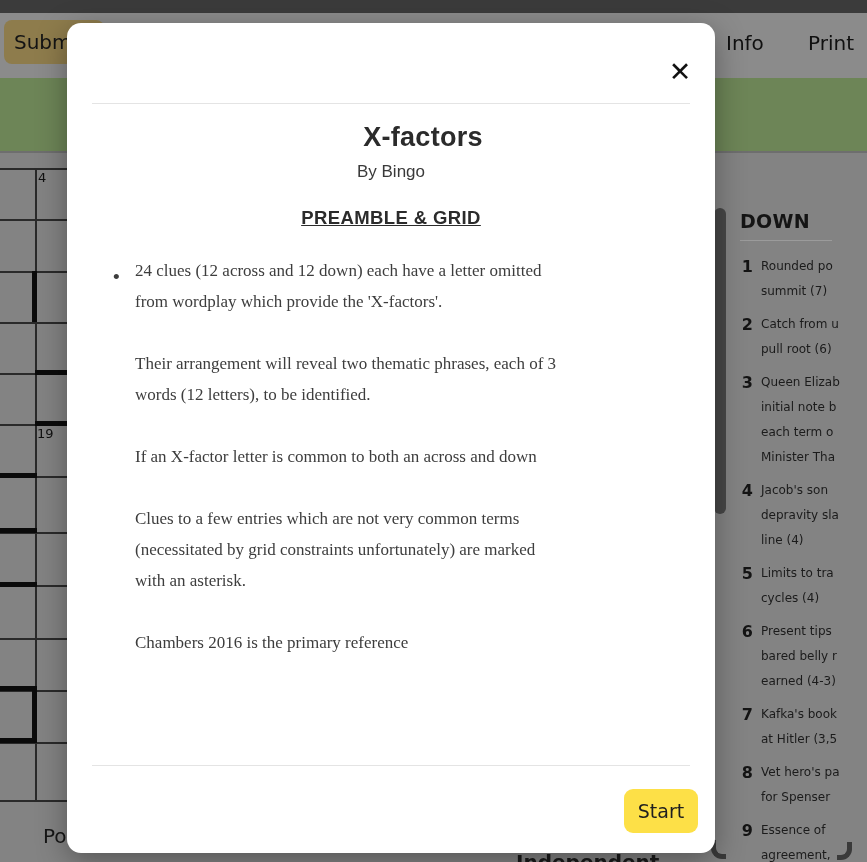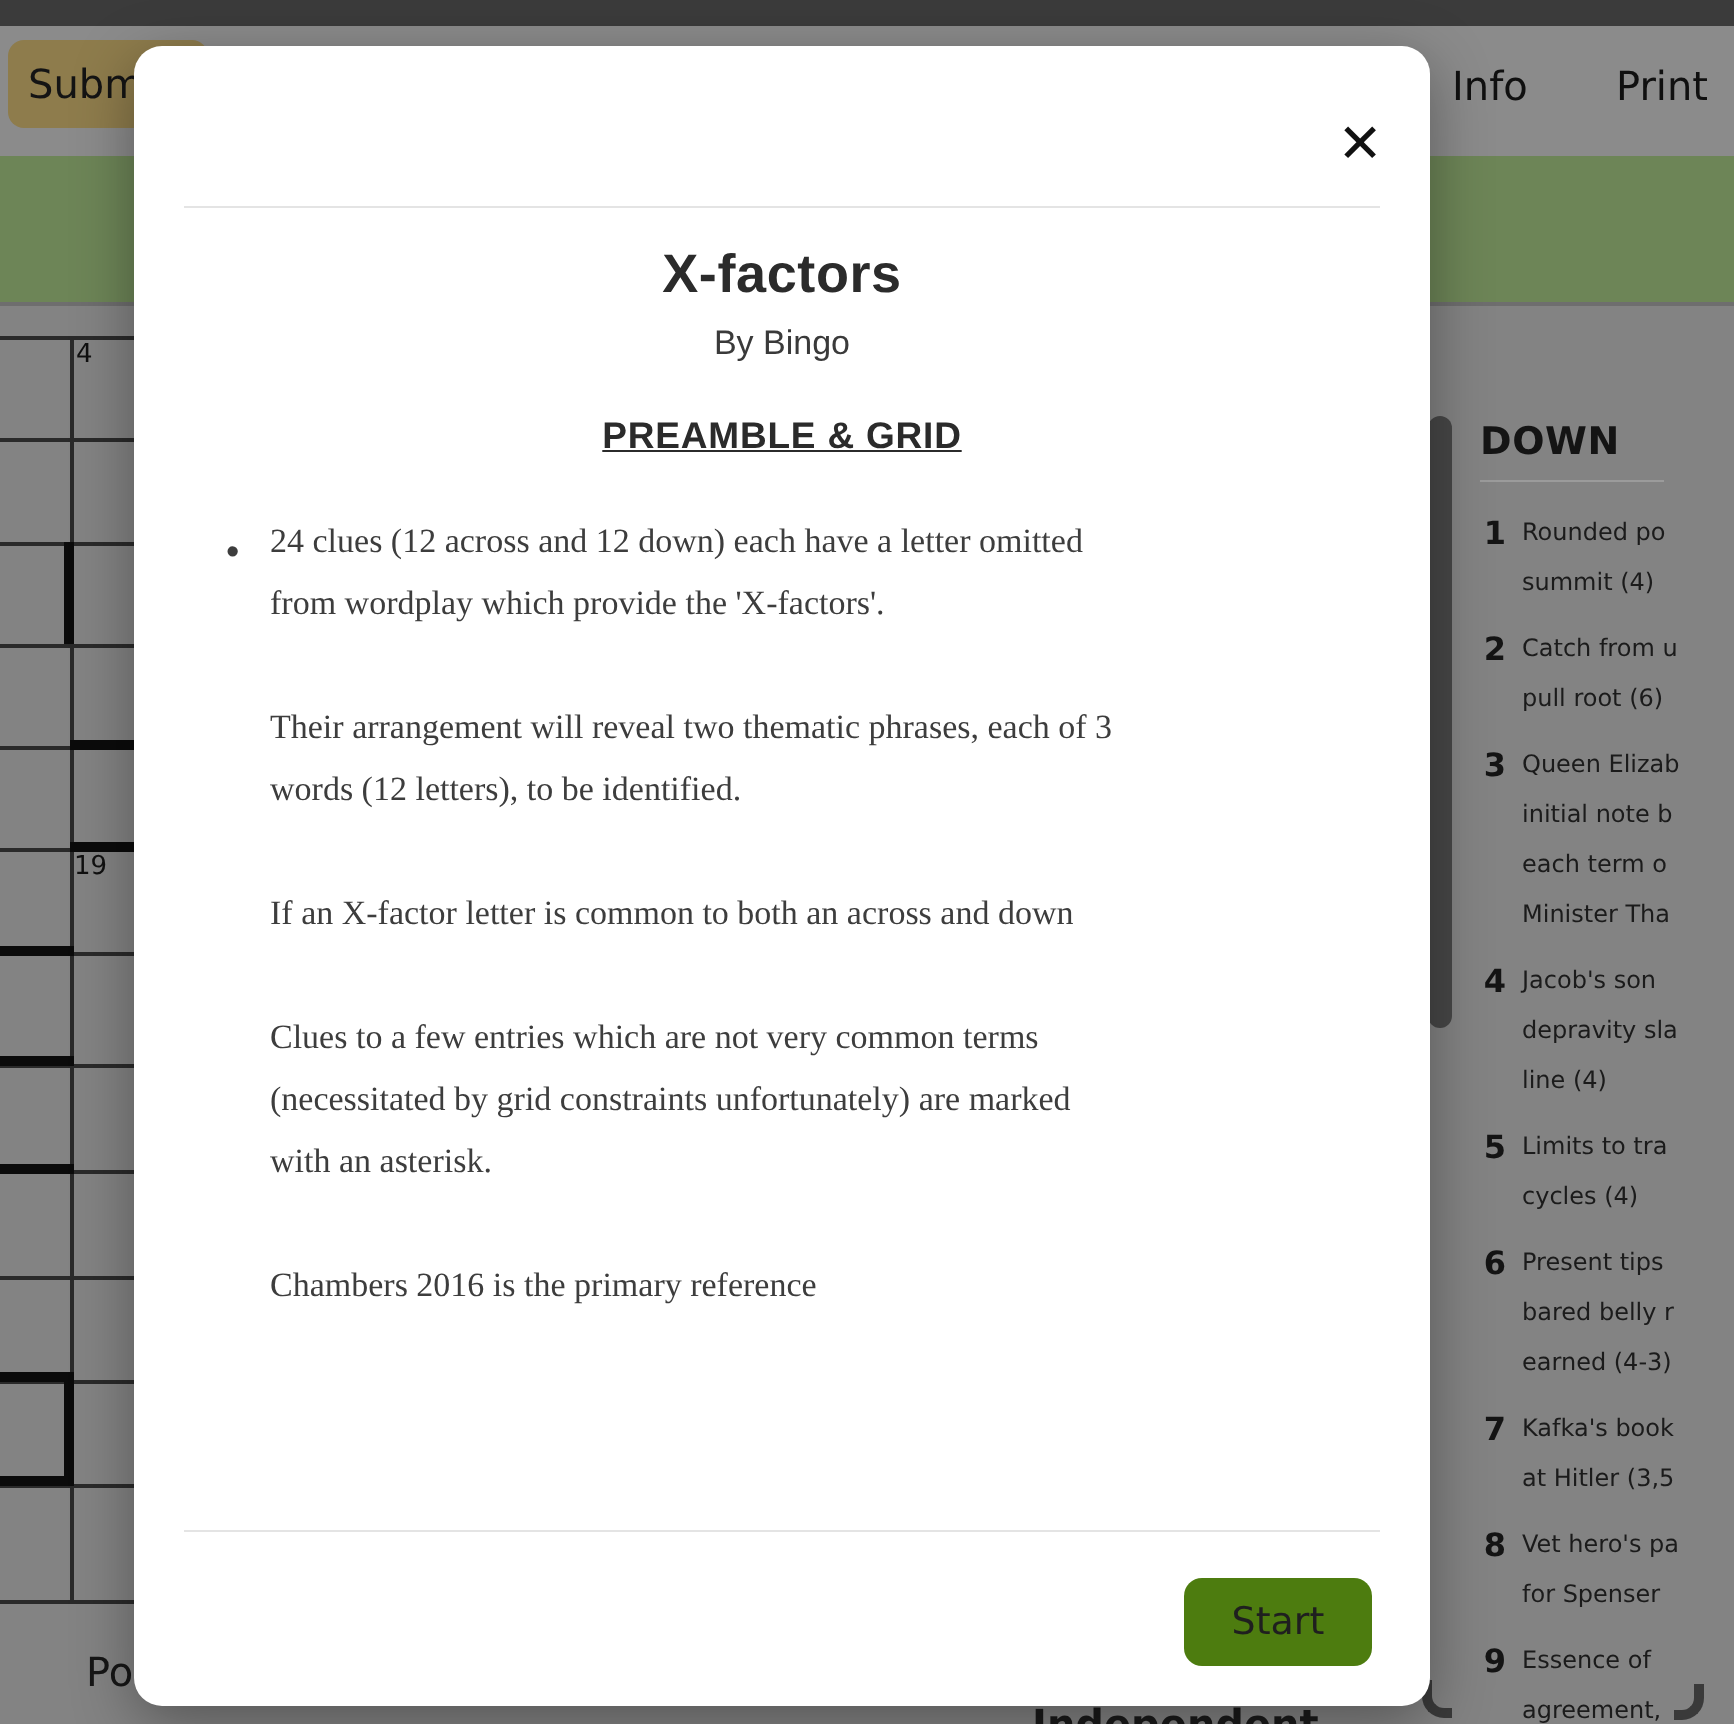--- a/index.html
+++ b/index.html
@@ -45,31 +45,31 @@
   
   .modal{position:absolute;left:67px;top:23px;width:648px;height:830px;background:#ffffff;
          border-radius:14px;box-shadow:0 8px 30px rgba(0,0,0,.35);
          font-family:"Liberation Sans",sans-serif;}
   .close-btn{position:absolute;right:14px;top:28px;width:42px;height:42px;background:none;border:none;
              font-size:27px;color:#111;cursor:pointer;line-height:42px;text-align:center;padding:0;}
   .mdivider{position:absolute;left:25px;right:25px;height:1px;background:#e4e4e4;}
   .mdiv-top{top:80px;}
   .mdiv-bottom{top:742px;}
   .m-title{position:absolute;left:0;top:99px;width:100%;text-align:center;
-           font-size:27px;font-weight:bold;color:#2b2b2b;letter-spacing:.3px;}
+           font-size:27px;font-weight:bold;color:#2b2b2b;letter-spacing:.3px;padding-left:32px;}
   .m-byline{position:absolute;left:0;top:139px;width:100%;text-align:center;
             font-size:17px;color:#3a3a3a;}
   .m-section{position:absolute;left:0;top:184px;width:100%;text-align:center;
              font-size:18.5px;font-weight:bold;color:#2b2b2b;}
   .m-section span{text-decoration:underline;letter-spacing:.4px;}
   .bullet{position:absolute;left:46px;top:243px;font-size:19px;color:#3d3d3d;}
   .preamble{position:absolute;left:68px;top:232px;width:556px;font-family:Liberation Serif, serif;}
   .para{margin:0 0 31px 0;}
   .para .pline{font-size:17px;line-height:31px;color:#3d3d3d;}
-  .start-btn{position:absolute;right:29px;top:766px;width:94px;height:44px;background:#4d7c0f;
+  .start-btn{position:absolute;right:17px;top:766px;width:74px;height:44px;background:#fde047;
              border:none;border-radius:9px;font-family:"DejaVu Sans",sans-serif;
              font-size:19px;color:#1f1f1f;cursor:pointer;}
 </style>
 </head>
 <body>
 
 <div class="stage">
 
   <div class="topstrip"></div>
   <div class="topbar">
@@ -112,21 +112,21 @@
   <div class="sitename">Independent</div>
 
   <div class="down-panel">
     <div class="down-title">DOWN</div>
     <div class="down-rule"></div>
     <div class="clues" id="clues">
         <div class="clue">
           <div class="clue-num">1</div>
           <div class="clue-lines">
             <div class="pline-clue">Rounded po</div>
-            <div class="pline-clue">summit (4)</div>
+            <div class="pline-clue">summit (7)</div>
           </div>
         </div>
         <div class="clue">
           <div class="clue-num">2</div>
           <div class="clue-lines">
             <div class="pline-clue">Catch from u</div>
             <div class="pline-clue">pull root (6)</div>
           </div>
         </div>
         <div class="clue">

